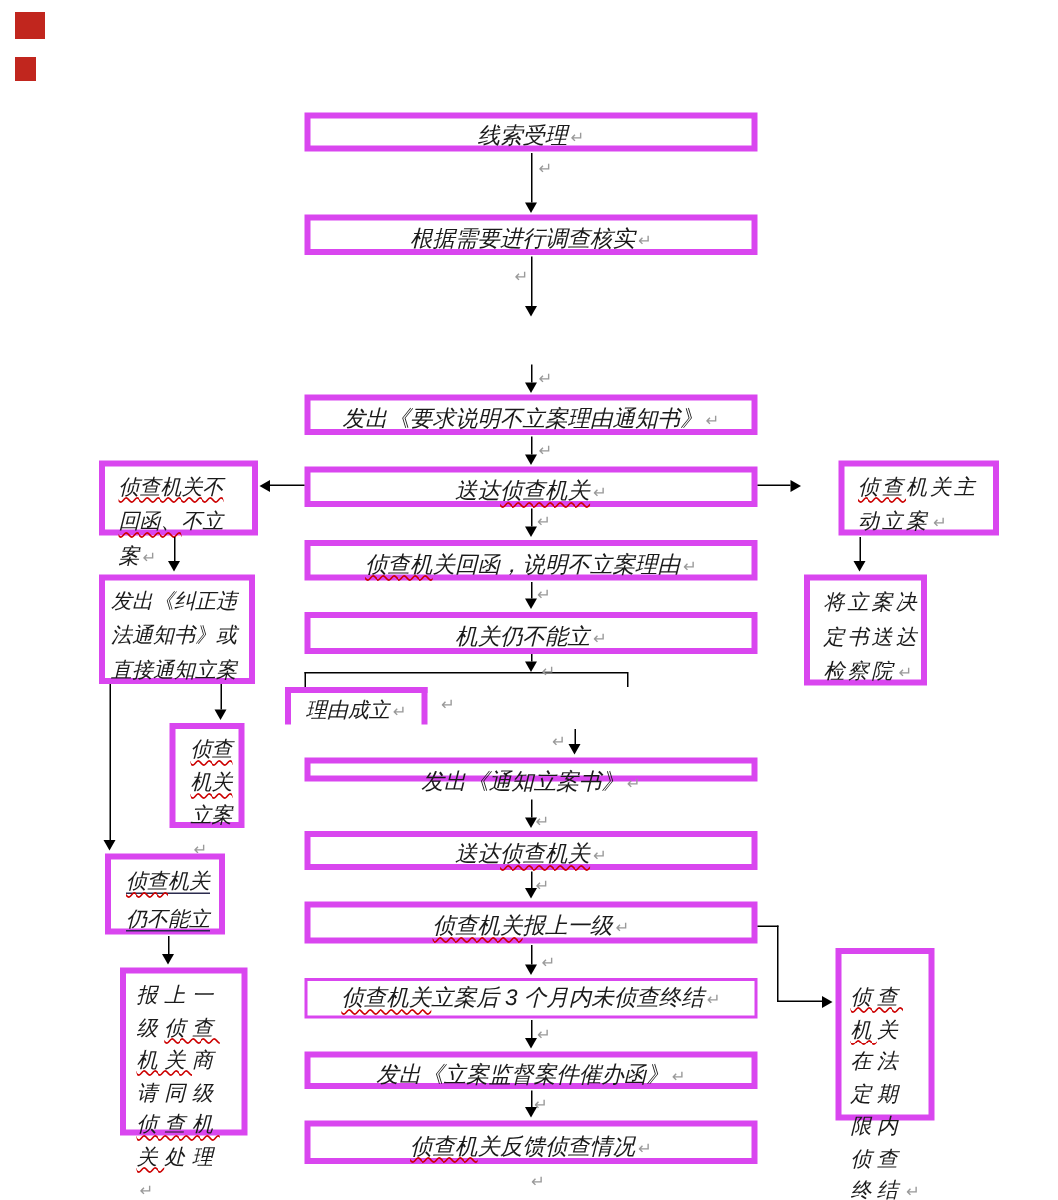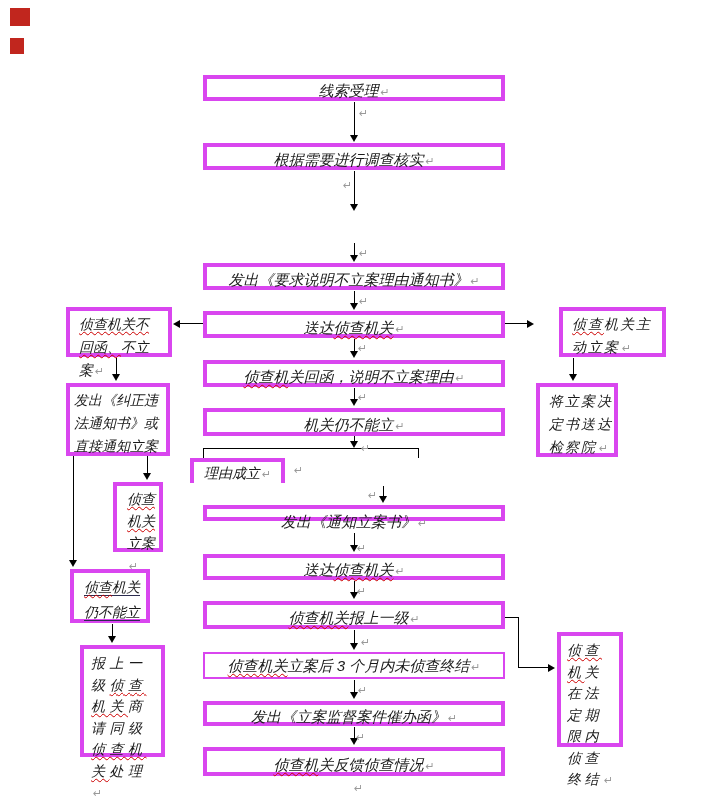--- a/index.html
+++ b/index.html
@@ -114,21 +114,21 @@
   </div>
 
   <div class="bx" style="left:559px;top:307px;width:107px;height:50px;padding:2px 0 0 9px;line-height:23px;letter-spacing:2px;">
     <span class="sp">侦查</span><span class="t">机关主动立案</span><span class="cr">↵</span>
   </div>
 
   <div class="bx" style="left:536px;top:383px;width:82px;height:74px;padding:3px 0 0 9px;line-height:23px;letter-spacing:2px;">
     <span class="t">将立案决定书送达检察院</span><span class="cr">↵</span>
   </div>
 
-  <div class="bx" style="left:557px;top:632px;width:66px;height:115px;padding:4px 0 0 6px;line-height:21.5px;letter-spacing:3.5px;">
+  <div class="bx" style="left:557px;top:632px;width:66px;height:115px;padding:18px 0 0 6px;line-height:21.5px;letter-spacing:3.5px;">
     <span class="sp">侦查机</span><span class="t">关在法定期限内侦查终结</span><span class="cr">↵</span>
   </div>
 
   <div class="va" style="left:354px;top:102px;height:33px;"></div>
   <div class="va" style="left:354px;top:171px;height:33px;"></div>
   <div class="va" style="left:354px;top:243px;height:12px;"></div>
   <div class="va" style="left:354px;top:291px;height:12px;"></div>
   <div class="va" style="left:354px;top:339px;height:12px;"></div>
   <div class="va" style="left:354px;top:388px;height:11px;"></div>
   <div class="va" style="left:354px;top:436px;height:5px;"></div>

